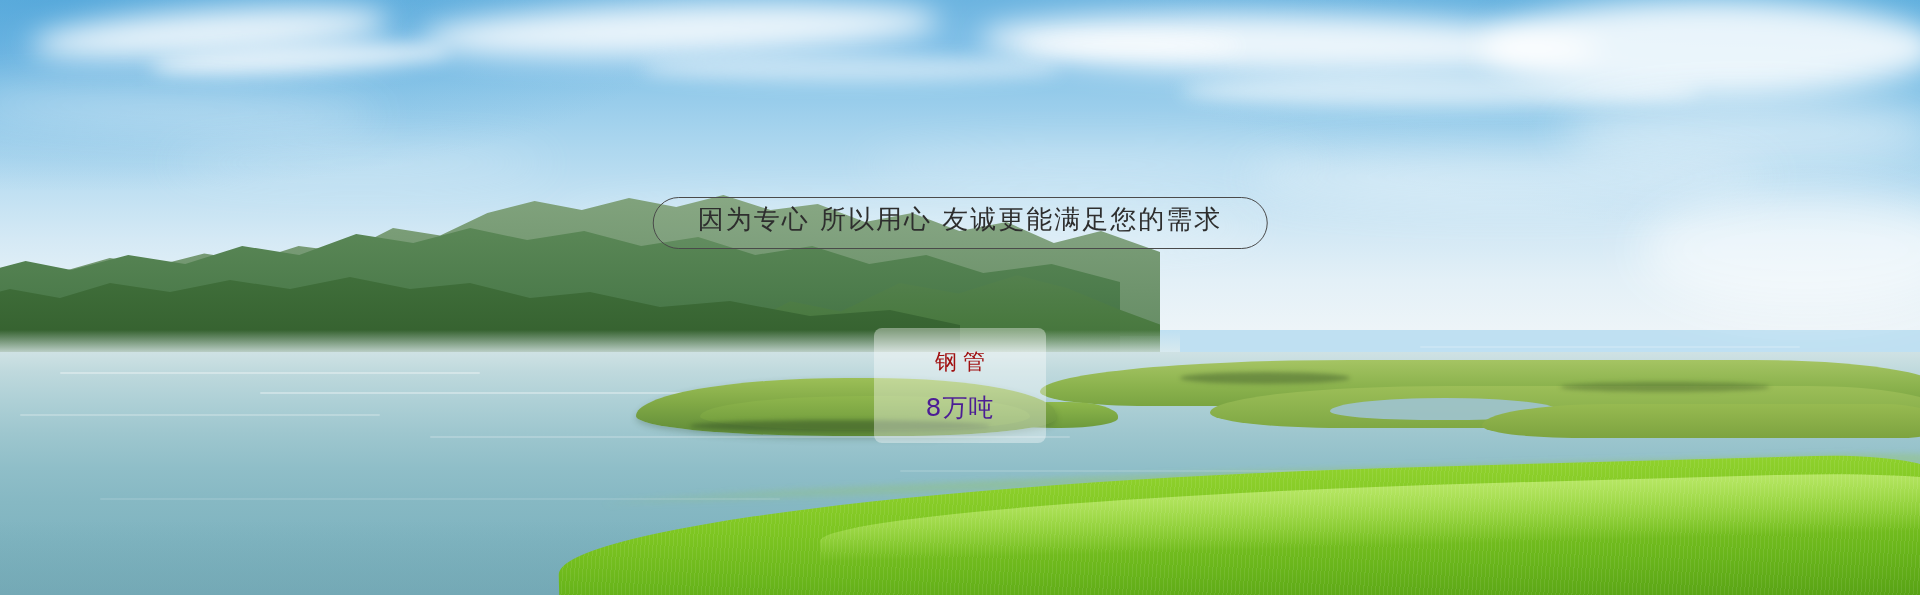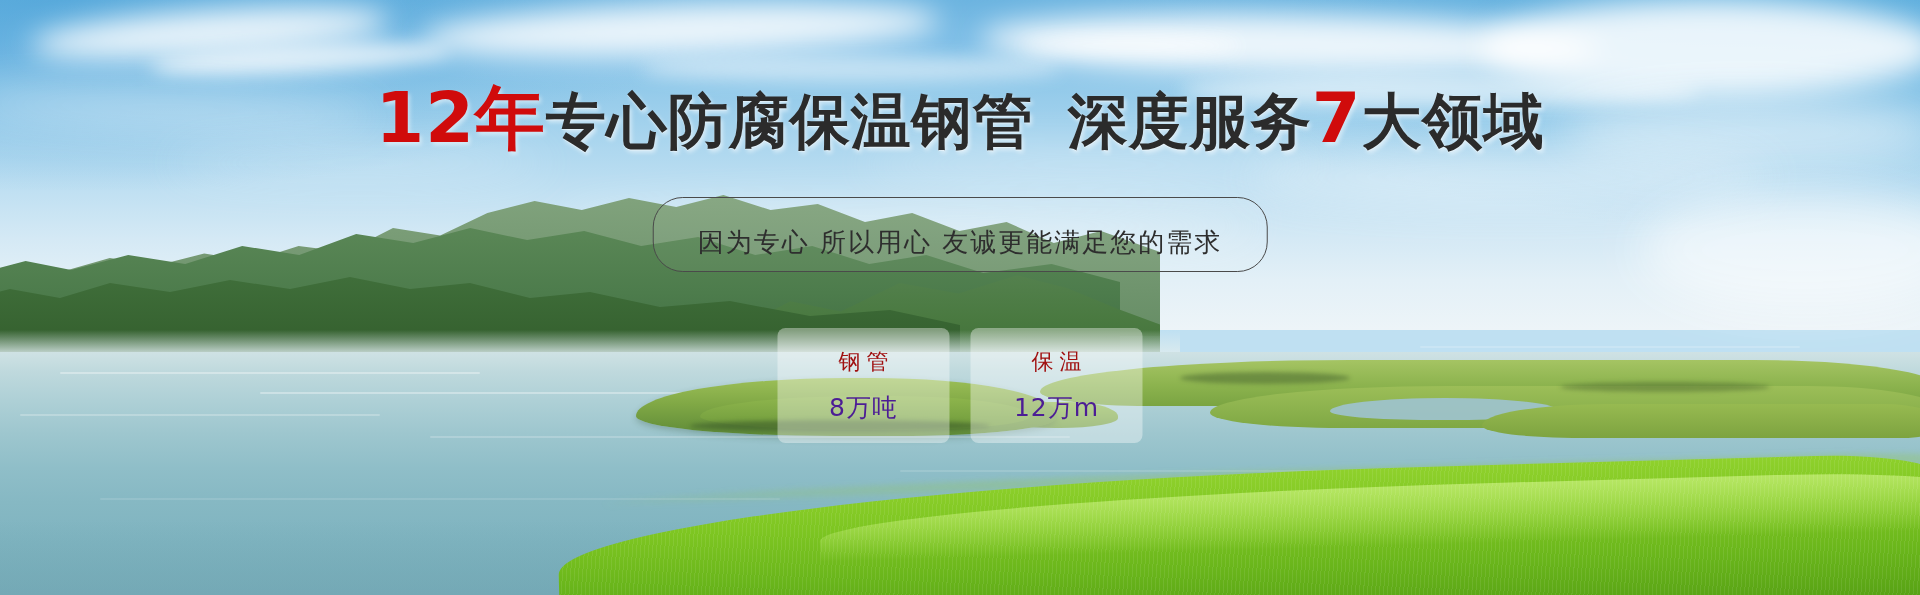--- a/index.html
+++ b/index.html
@@ -253,21 +253,21 @@
     font-size:70px;
     line-height:1;
     text-shadow:2px 3px 4px rgba(255,255,255,.5);
   }
   .headline .gap { display:inline-block; width:34px; }
 
   .subtitle-pill {
     position:absolute;
     left:50%; top:197px;
     transform:translateX(-50%);
-    padding:27px 44px 11px;
+    padding:4px 44px 11px;
     border:1.5px solid #4a4a4a;
     border-radius:30px;
     font-size:26px;
     letter-spacing:2px;
     color:#2e2e2e;
     white-space:nowrap;
     background:rgba(255,255,255,.06);
     font-family:"DejaVu Sans","Liberation Sans",sans-serif;
   }
 
@@ -364,34 +364,27 @@
   <div class="water-streak ws8"></div>
   <div class="water-fg-left"></div>
 
   <div class="grass-edge"></div>
   <div class="grass-fg"></div>
   <div class="grass-fg-hi"></div>
   <div class="grass-texture"></div>
 
   <div class="overlay">
 
-    <div class="headline">
-      <span class="num">12</span><span class="num">年</span><span>专心防腐保温钢管</span><span class="gap"></span><span>深度服务</span><span class="num">7</span><span>大领域</span>
-    </div>
 
     <div class="subtitle-pill">因为专心 所以用心 友诚更能满足您的需求</div>
 
     <div class="cards">
 
       <div class="card">
         <div class="card-label">钢管</div>
         <div class="card-value"><span>8万吨</span></div>
       </div>
 
 
-      <div class="card">
-        <div class="card-label">保温</div>
-        <div class="card-value"><span>12万m</span></div>
-      </div>
 
     </div>
   </div>
 </div>
 
 </body></html>

